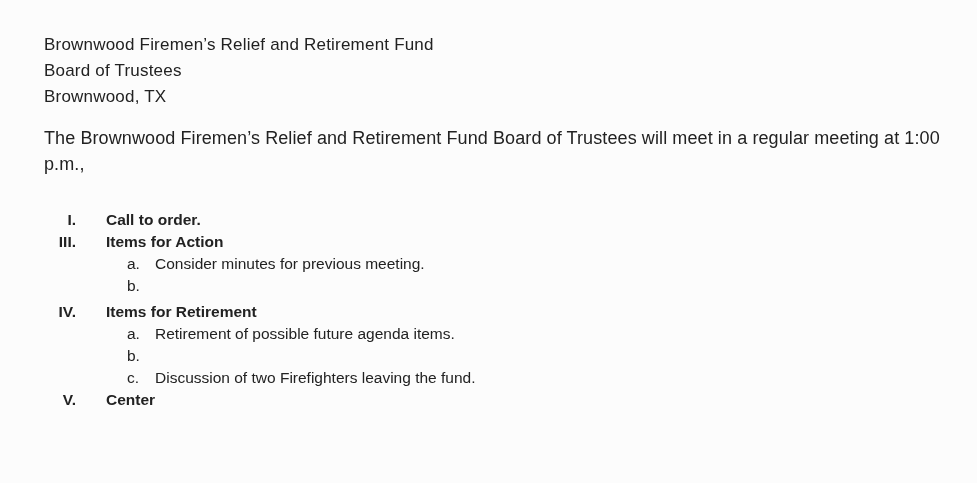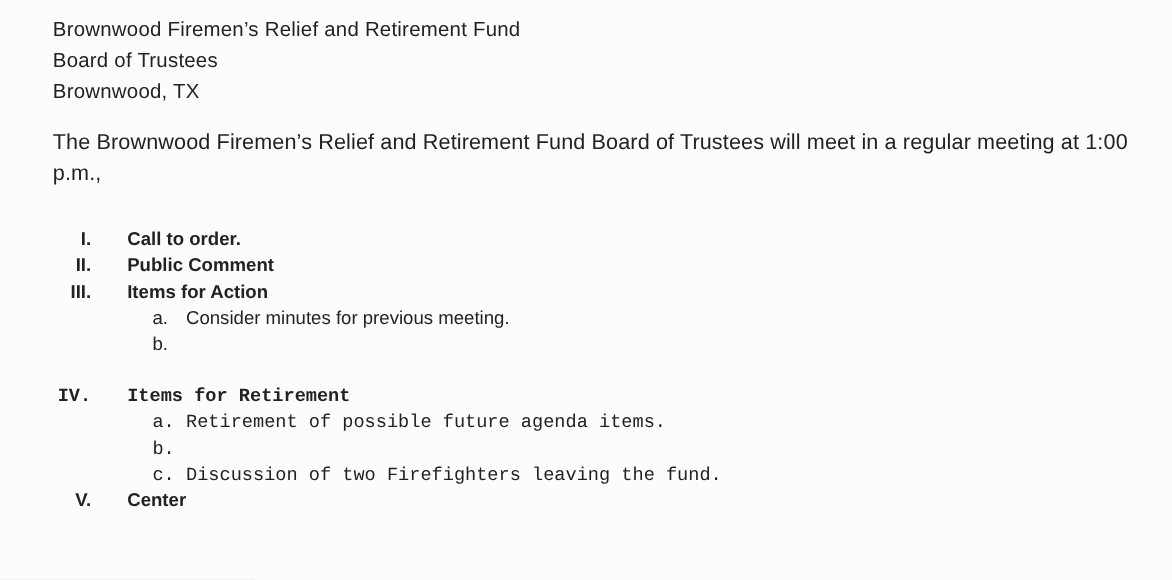--- a/index.html
+++ b/index.html
@@ -9,21 +9,21 @@
   }
   .page {
     position: relative;
     width: 977px;
     height: 483px;
     background: #fcfcfc;
     font-family: "Liberation Sans", "DejaVu Sans", sans-serif;
     color: #222222;
     overflow: hidden;
     box-sizing: border-box;
-    padding-top: 12px;
+    padding-top: 32px;
   }
   
   .doc-header {
     margin-left: 44px;
   }
   .doc-header .hline {
     font-size: 17px;
     line-height: 26px;
     font-weight: 400;
     letter-spacing: 0.2px;
@@ -40,22 +40,21 @@
   
   .agenda {
     margin-top: 32px;
     padding-left: 44px;
   }
   .agenda-item {
     font-size: 15.5px;
     line-height: 22px;
   }
   .agenda-item.gap-before {
-    margin-top: 20px;
-    font-family: Liberation Mono, monospace;
+    margin-top: 4px;
   }
   .agenda-item .main-row {
     display: flex;
   }
   .agenda-item .numeral {
     width: 32px;
     text-align: right;
     font-weight: 700;
     flex: 0 0 auto;
   }
@@ -94,27 +93,20 @@
 
   <div class="agenda">
   <div class="agenda-item">
     <div class="main-row">
       <span class="numeral">I.</span>
       <span class="label">Call to order.</span>
     </div>
     <div class="subitems"></div>
   </div>
 
-  <div class="agenda-item">
-    <div class="main-row">
-      <span class="numeral">II.</span>
-      <span class="label">Public Comment</span>
-    </div>
-    <div class="subitems"></div>
-  </div>
 
   <div class="agenda-item">
     <div class="main-row">
       <span class="numeral">III.</span>
       <span class="label">Items for Action</span>
     </div>
     <div class="subitems">
   <div class="agenda-subitem">
     <span class="letter">a.</span>
     <span class="subtext">Consider minutes for previous meeting.</span>

